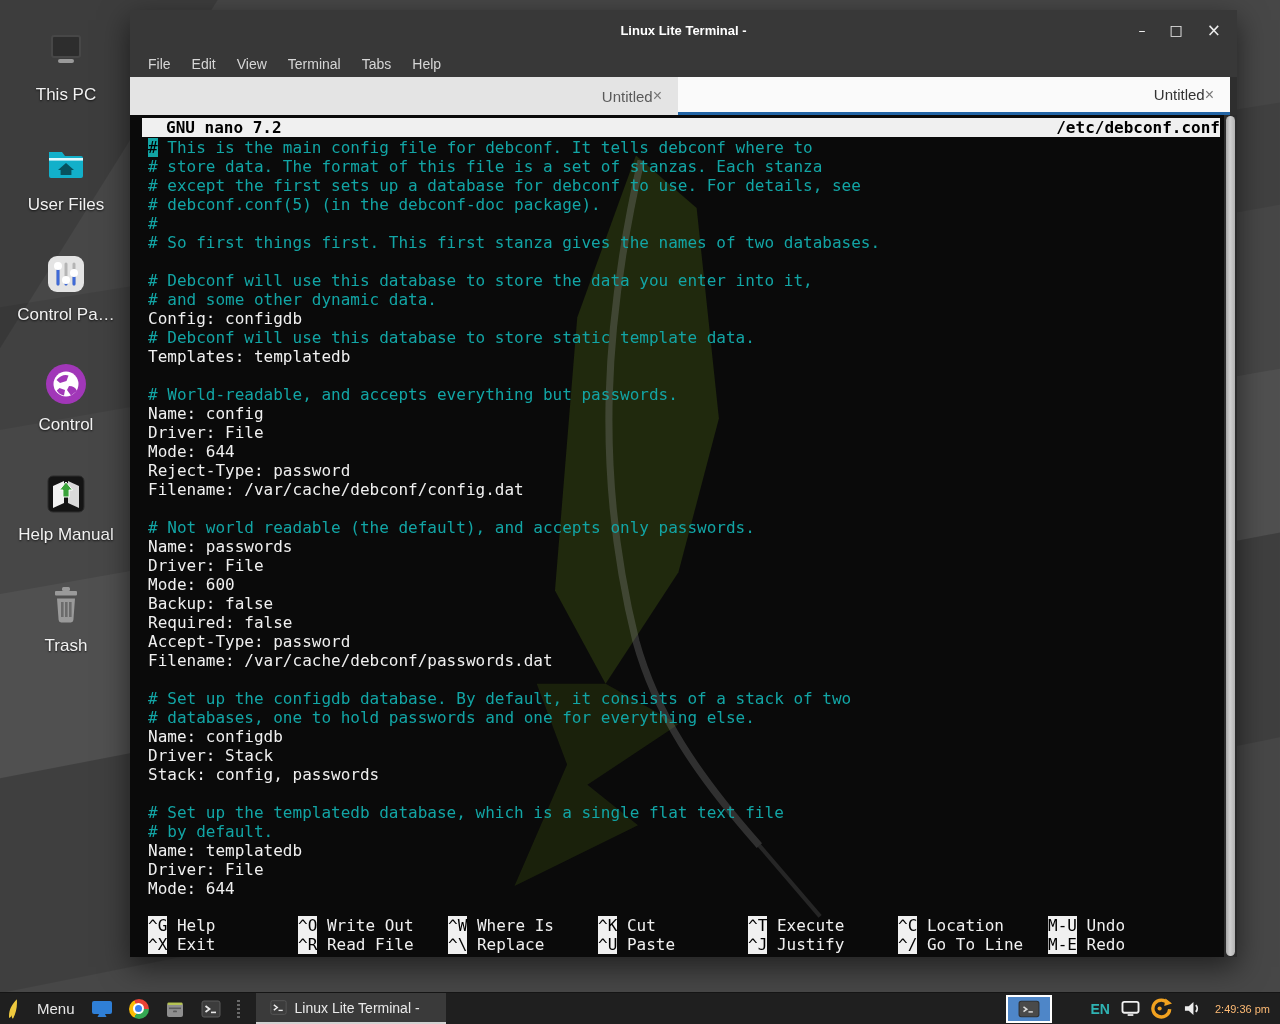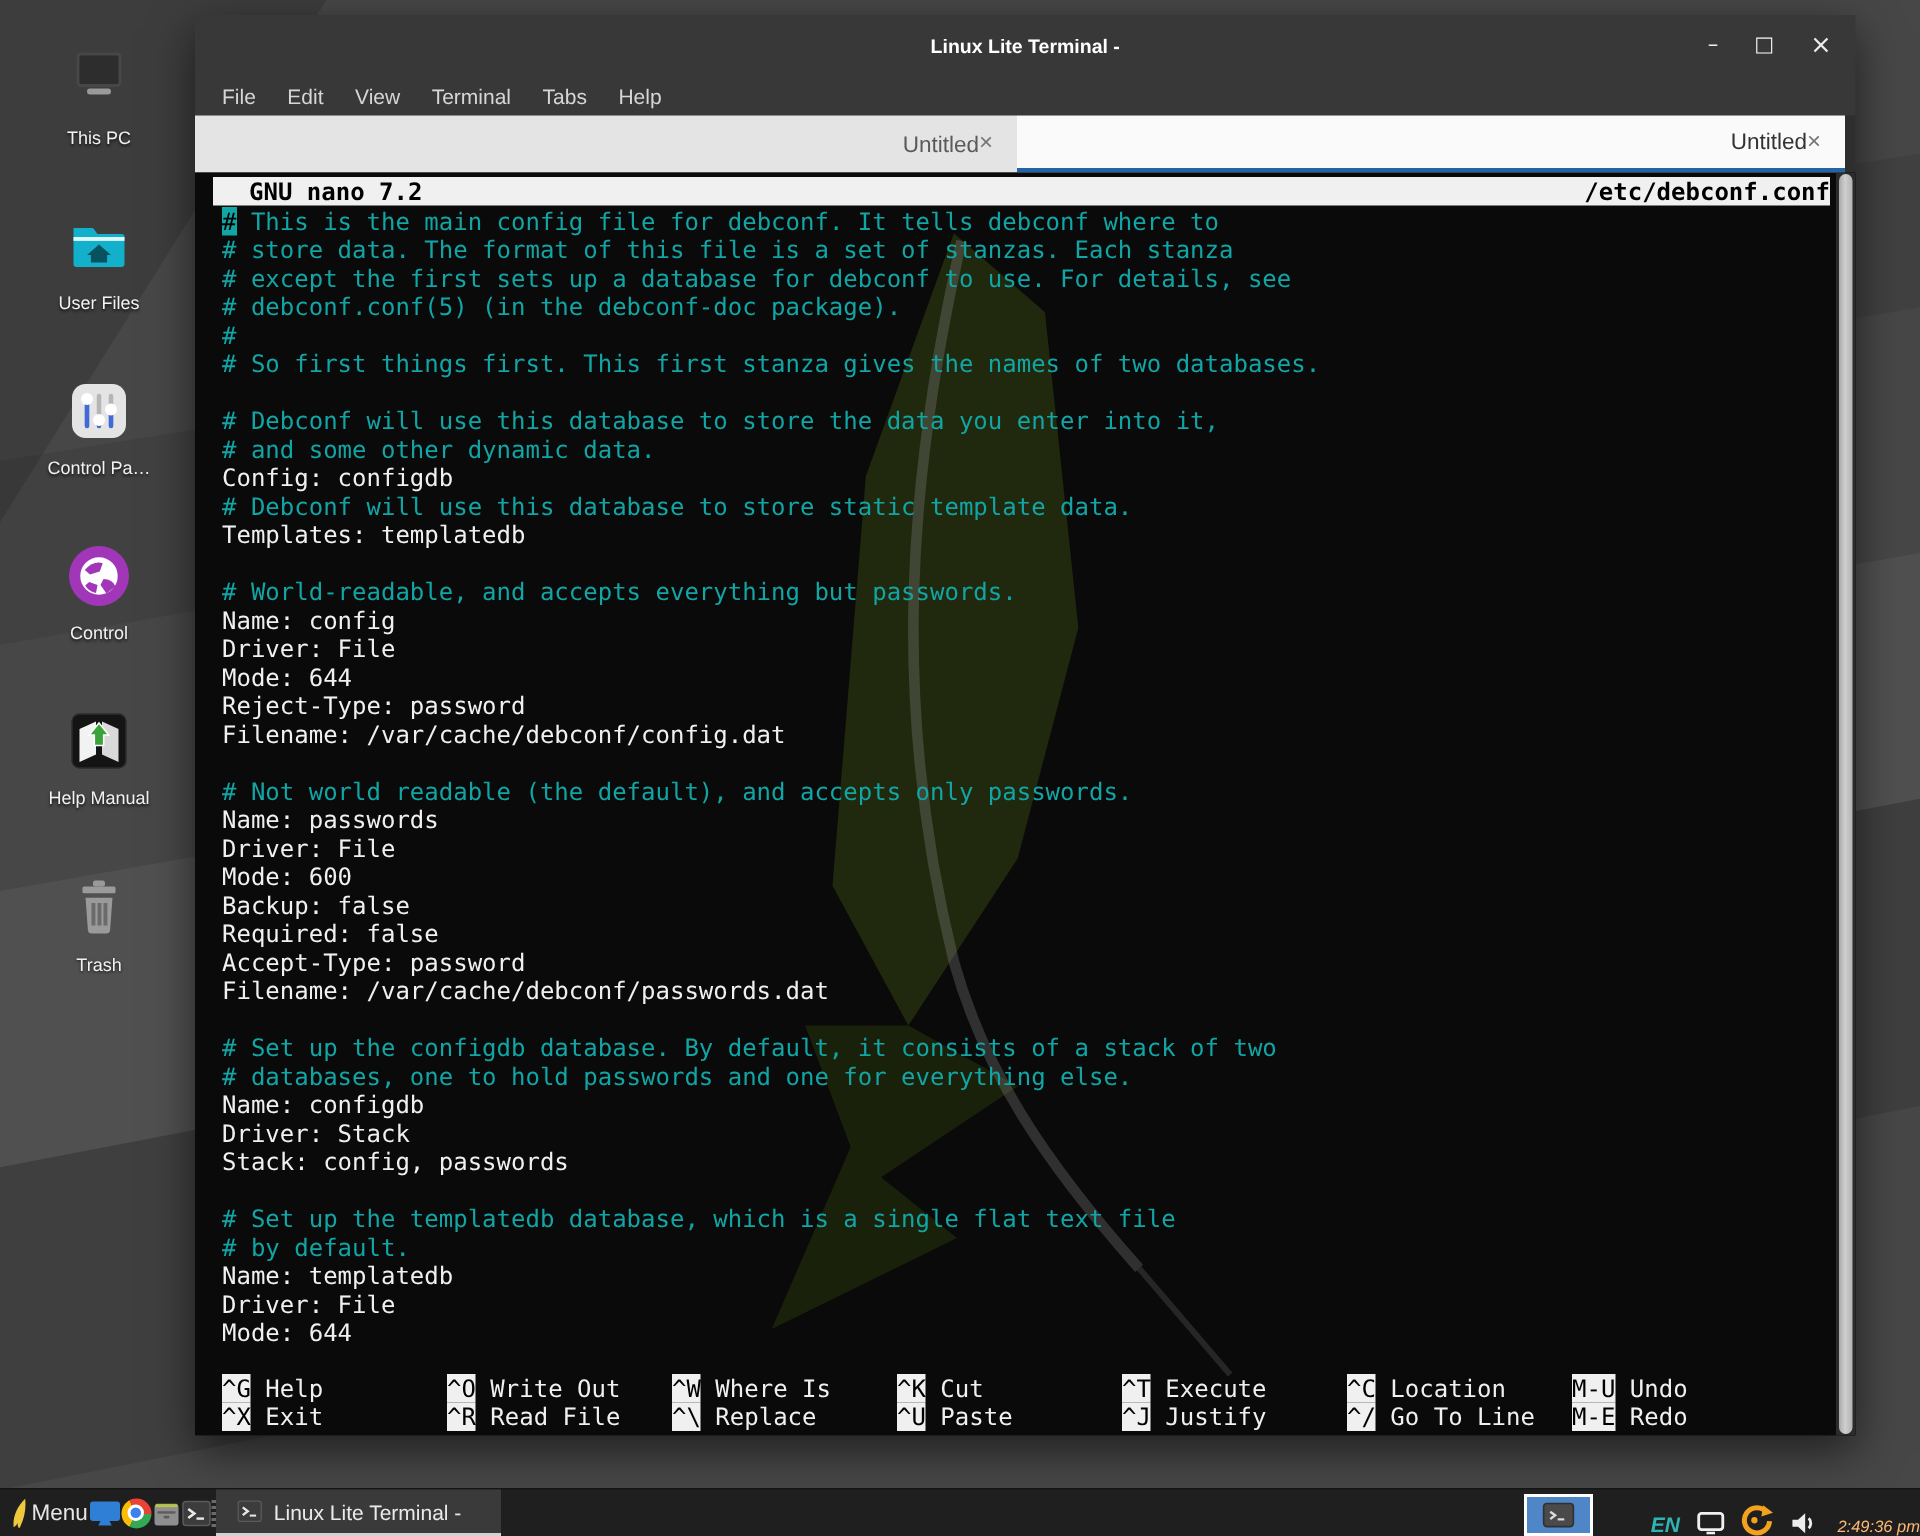--- a/index.html
+++ b/index.html
@@ -10,21 +10,21 @@
   .facet { position:absolute; inset:0; pointer-events:none; }
   .facet.f1 { background:rgba(0,0,0,.14); clip-path:polygon(0 0, 17% 0, 0 34%); }
   .facet.f2 { background:rgba(0,0,0,.08); clip-path:polygon(0 30%, 100% 10%, 100% 20%, 0 42%); }
   .facet.f3 { background:rgba(255,255,255,.05); clip-path:polygon(0 58%, 100% 36%, 100% 52%, 0 76%); }
   .facet.f4 { background:rgba(0,0,0,.10); clip-path:polygon(0 76%, 100% 52%, 100% 72%, 0 97%); }
 
   
   .desk-icon { position:absolute; left:0; width:132px; display:flex; flex-direction:column;
                align-items:center; gap:7px; cursor:default; }
   .desk-icon .ic { width:48px; height:48px; }
-  .desk-icon .lbl { font-size:12px; color:#f2f2f2; text-shadow:0 1px 2px rgba(0,0,0,.75); white-space:nowrap; }
+  .desk-icon .lbl { font-size:17px; color:#f2f2f2; text-shadow:0 1px 2px rgba(0,0,0,.75); white-space:nowrap; }
 
   
   #window { position:absolute; left:130px; top:10px; width:1107px; height:947px;
             background:#383838; box-shadow:0 10px 28px rgba(0,0,0,.55); }
   .titlebar { height:40px; position:relative; display:flex; align-items:center; justify-content:center; }
   .titlebar .title { color:#ffffff; font-size:13px; font-weight:bold; }
   .win-controls { position:absolute; right:16px; top:0; height:100%; display:flex; gap:24px;
                   align-items:center; color:#ededed; font-family:"DejaVu Sans",sans-serif; font-size:14px; }
   .win-controls span { cursor:pointer; line-height:1; }
 
@@ -60,28 +60,28 @@
                     grid-template-columns:repeat(7,150px); font-size:16px; line-height:19px; color:#f0f0f0; }
   .sc-cell { white-space:pre; }
   .sc-key { background:#f0f0f0; color:#000; }
 
   .scroll-col { width:13px; background:#2b2b2b; padding:1px 2px; z-index:2; }
   .scroll-thumb { width:9px; height:100%; background:linear-gradient(90deg,#a8a8a8,#cfcfcf 45%,#b2b2b2); border-radius:5px; }
 
   
   #taskbar { position:absolute; left:0; bottom:0; width:1280px; height:32px; background:#1f1f1f;
              border-top:1px solid #151515; display:flex; align-items:center; }
-  .tb-left { display:flex; align-items:center; gap:0; padding-left:7px; height:100%; }
+  .tb-left { display:flex; align-items:center; gap:16px; padding-left:7px; height:100%; }
   .menu-label { color:#e6e6e6; font-size:15px; cursor:pointer; }
   .tb-sep { width:3px; height:18px; background:repeating-linear-gradient(#6a6a6a 0 2px, transparent 2px 4px); }
   .task-btn { display:flex; align-items:center; gap:8px; background:#3a3a3a; height:100%;
               padding:0 14px; border-bottom:2px solid #d2d2d2; cursor:pointer; min-width:190px; }
   .task-label { color:#eaeaea; font-size:14px; white-space:nowrap; }
 
-  .tb-right { margin-left:auto; display:flex; align-items:flex-end; gap:11px; height:100%;font-style:italic; }
+  .tb-right { margin-left:auto; display:flex; align-items:center; gap:11px; padding-right:10px; height:100%; }
   .pager { width:46px; height:28px; background:#4e86c8; border:2px solid #ffffff; display:flex;
            align-items:center; justify-content:center; margin-right:28px; cursor:pointer; }
   .lang { color:#2fb3b3; font-weight:bold; font-size:14px; cursor:pointer; }
   .clock { color:#fdba74; font-size:11px; margin-left:2px; }
 
   .chrome { width:20px; height:20px; border-radius:50%; position:relative; cursor:pointer;
             background:conic-gradient(from 330deg,#ea4335 0 120deg,#34a853 0 240deg,#fbbc05 0 360deg); }
   .chrome::before { content:""; position:absolute; inset:4.5px; background:#fff; border-radius:50%; }
   .chrome::after  { content:""; position:absolute; inset:6.5px; background:#3b82f0; border-radius:50%; }
 

